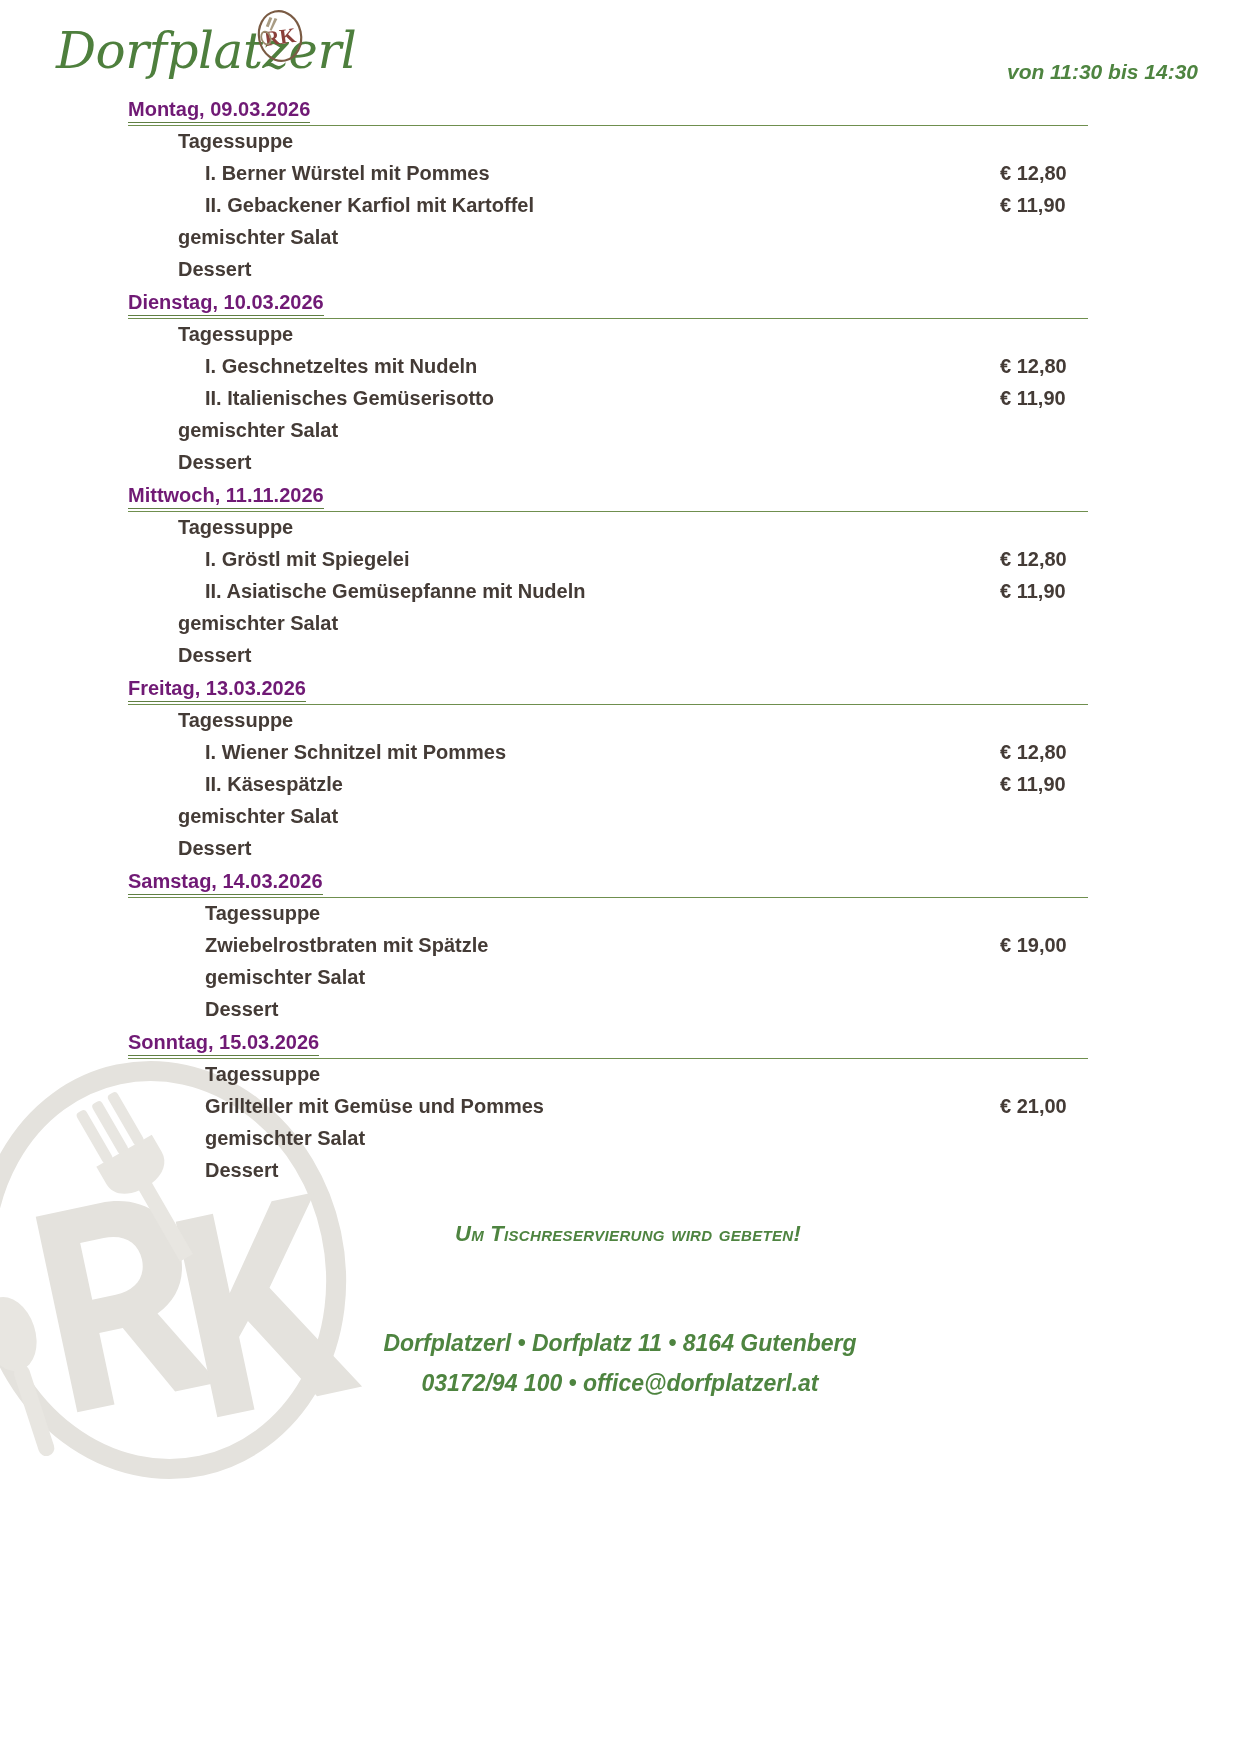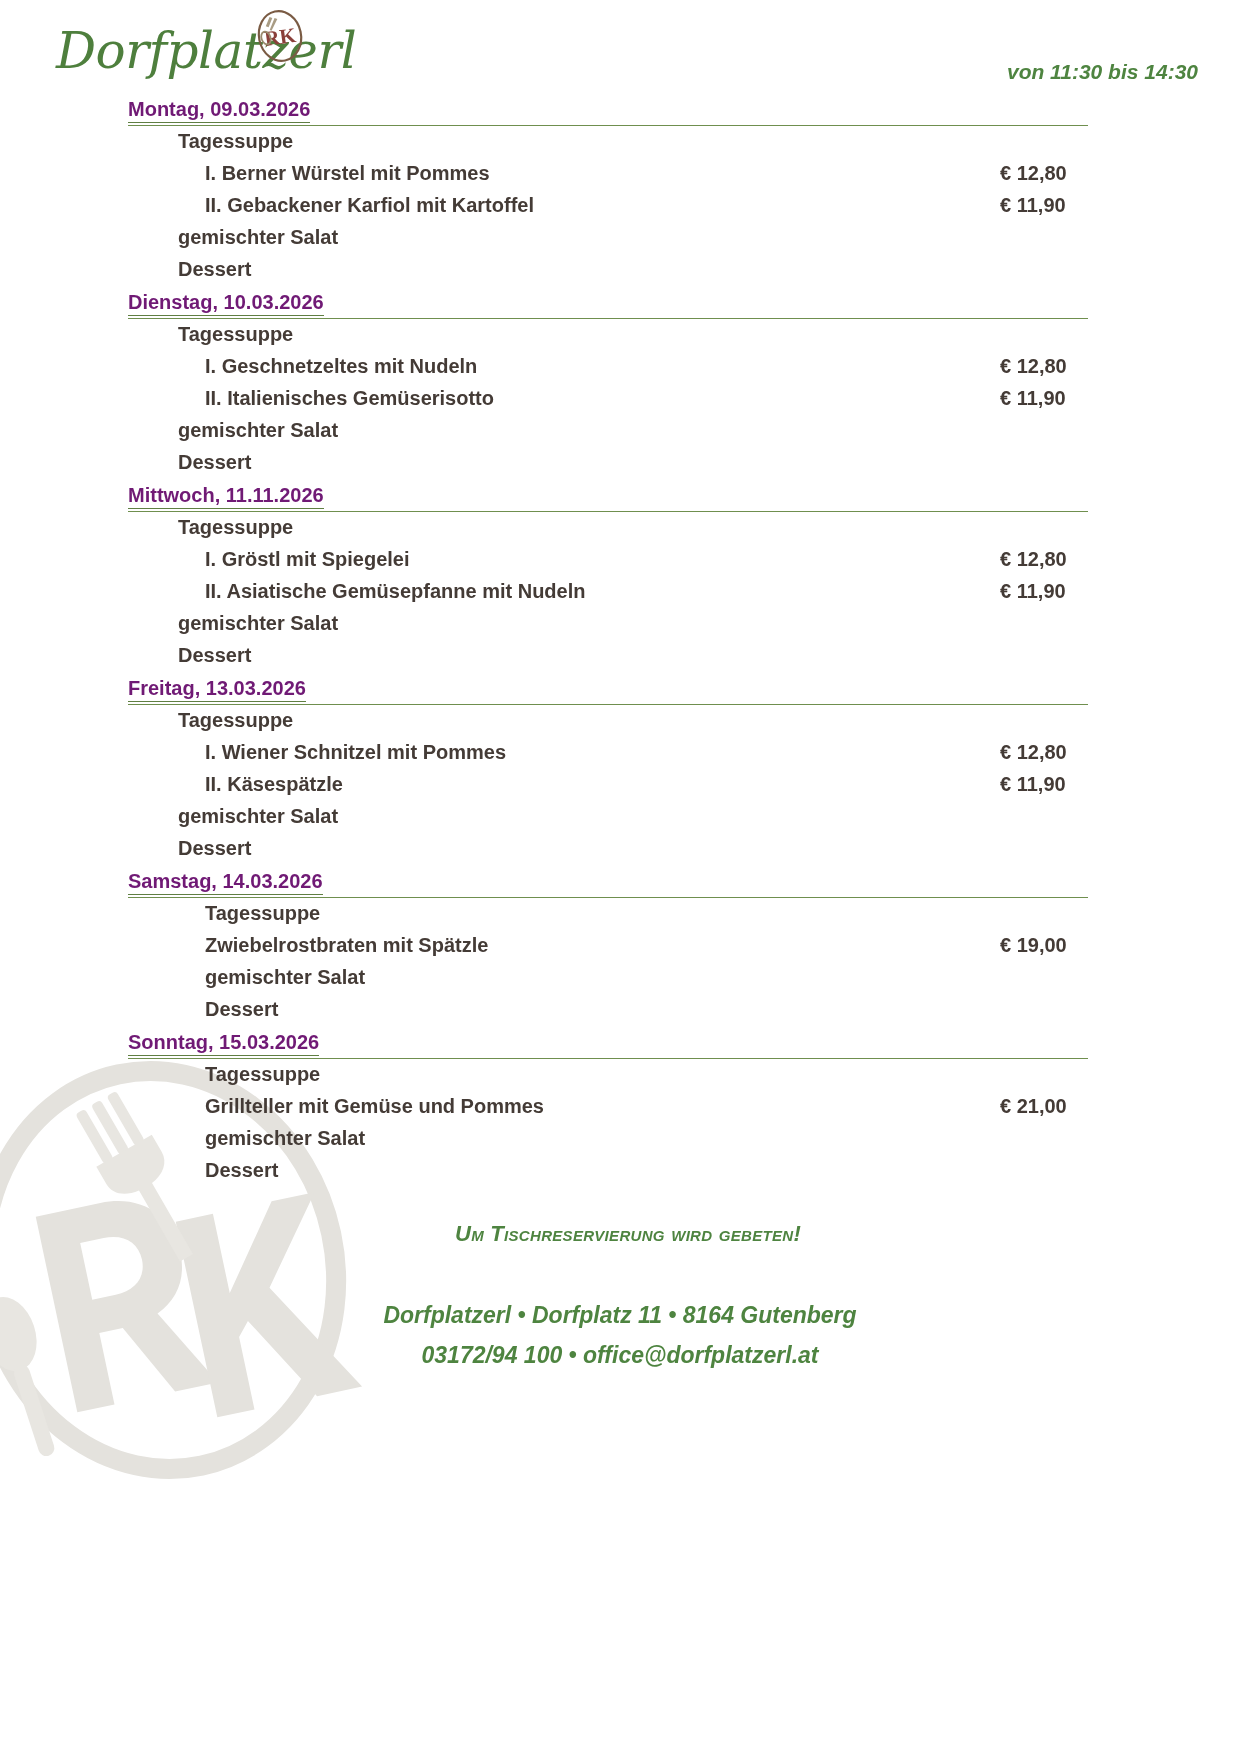--- a/index.html
+++ b/index.html
@@ -154,21 +154,21 @@
     font-size: 22px;
     font-weight: bold;
     font-style: italic;
     color: #4e8440;
     font-variant: small-caps;
     letter-spacing: 0.3px;
     padding-left: 16px;
   }
   .contact {
     text-align: center;
-    margin-top: 48px;
+    margin-top: 76px;
     font-size: 23px;
     font-weight: bold;
     font-style: italic;
     color: #4e8440;
     line-height: 40px;
   }
 </style>
 </head>
 <body>
 

